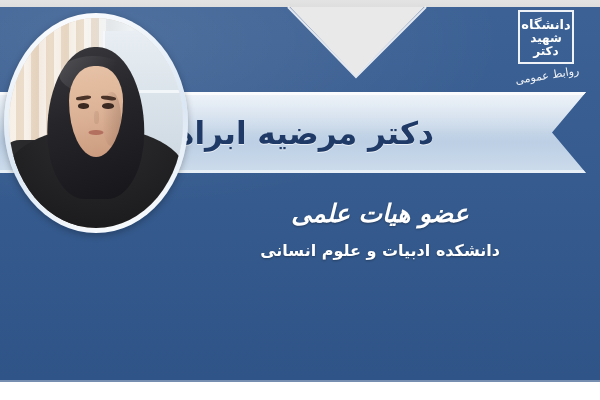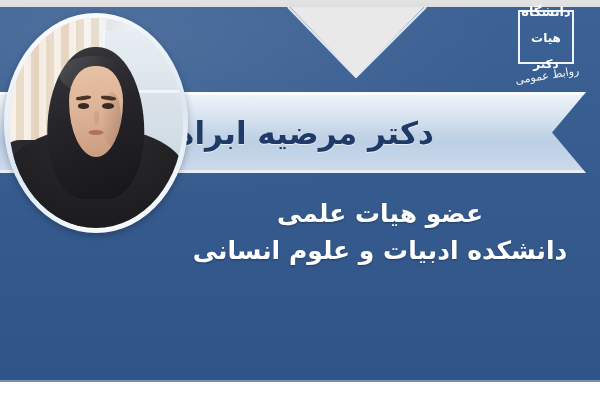--- a/index.html
+++ b/index.html
@@ -189,35 +189,35 @@
   .subtitle {
     position:absolute;
     left:180px; top:196px;
     width:400px;
     direction:rtl; text-align:center;
     color:#ffffff;
     font-family:"DejaVu Sans", sans-serif;
     font-weight:bold;
     text-shadow:0 1px 2px rgba(0,0,0,.30);
   }
-  .subtitle .l1 { font-size:25px; line-height:36px; }
-  .subtitle .l2 { font-size:25px; line-height:38px; }
+  .subtitle .l1 { font-size:25px; line-height:36px;font-style:italic; }
+  .subtitle .l2 { font-size:16px; line-height:38px; }
 
   
   .logo {
     position:absolute; right:20px; top:6px;
     width:92px; height:88px;
   }
   .logo-box {
     position:absolute; right:6px; top:4px;
     width:56px; height:54px;
     border:2px solid rgba(255,255,255,.92);
     display:flex; flex-direction:column;
     align-items:center; justify-content:center;
-    gap:14px;
+    gap:1px;
     direction:rtl;
   }
   .logo-box span {
     display:block;
     color:#ffffff;
     font-family:"DejaVu Sans", sans-serif;
     line-height:1;
     white-space:nowrap;
   }
   .logo-l1 { font-size:13px; font-weight:bold; letter-spacing:-1px; }
@@ -281,21 +281,21 @@
   </div>
 
   <div class="subtitle">
     <div class="l1">عضو هیات علمی</div>
     <div class="l2">دانشکده ادبیات و علوم انسانی</div>
   </div>
 
   <div class="logo">
     <div class="logo-box">
       <span class="logo-l1">دانشگاه</span>
-      <span class="logo-l2">هیات</span>
+      <span class="logo-l2">شهید</span>
       <span class="logo-l3">دکتر</span>
     </div>
     <div class="logo-pr">روابط عمومی</div>
   </div>
 
   <div class="bottom-hair"></div>
   <div class="bottom-band"></div>
 
 </div>
 

